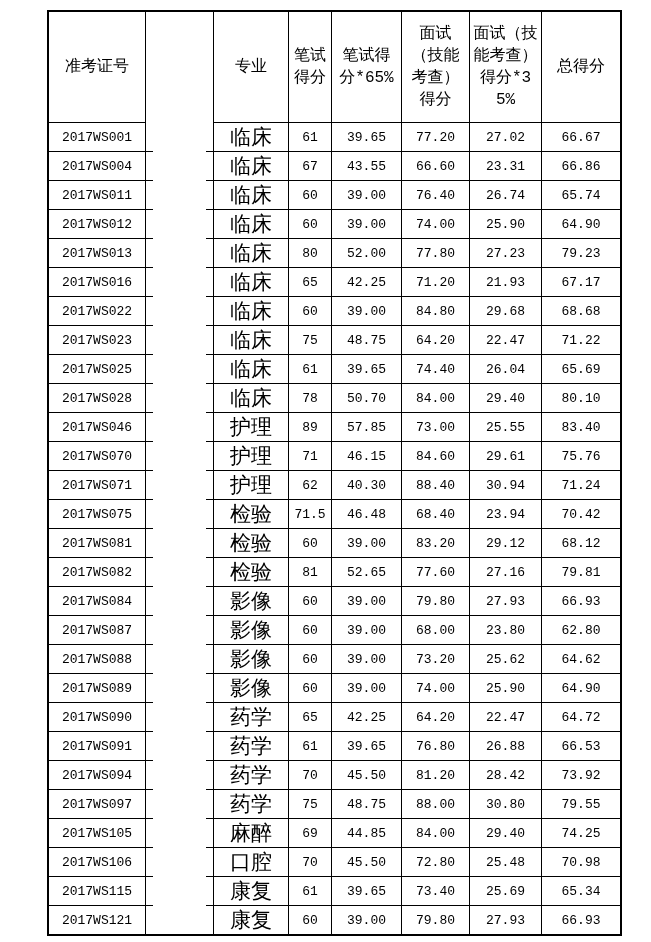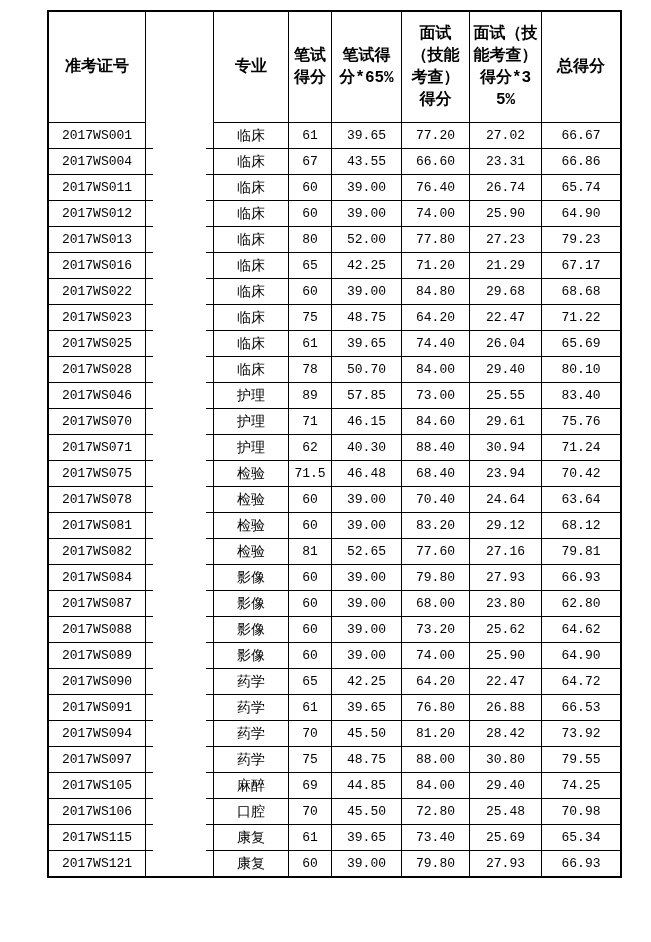--- a/index.html
+++ b/index.html
@@ -31,41 +31,41 @@
   col.c-major       { width: 75px; }
   col.c-written     { width: 43px; }
   col.c-written65   { width: 70px; }
   col.c-interview   { width: 68px; }
   col.c-interview35 { width: 72px; }
   col.c-total       { width: 78px; }
 
   th {
     border-right: 1px solid #000000;
     border-bottom: 1px solid #000000;
-    font-weight: bold;
+    font-weight: normal;
     font-size: 16px;
     line-height: 22px;
     white-space: pre-line;
     height: 110px;
     vertical-align: middle;
     text-align: center;
     padding: 0;
   }
   td {
     border-right: 1px solid #000000;
     border-bottom: 1px solid #000000;
     font-size: 13px;
     height: 25px;
     vertical-align: middle;
     text-align: center;
     padding: 0;
     white-space: nowrap;
     overflow: hidden;
   }
-  td.major { font-size: 14px; }
+  td.major { font-size: 21px; }
   th:last-child, td:last-child { border-right: none; }
   tr:last-child td { border-bottom: none; }
 
   
   th.blank, td.blank {
     border-bottom: none;
     position: relative;
   }
   .blank::before, .blank::after {
     content: "";
@@ -166,21 +166,21 @@
           <td>27.23</td>
           <td>79.23</td>
         </tr>
         <tr>
           <td>2017WS016</td>
           <td class="blank"></td>
           <td class="major">临床</td>
           <td>65</td>
           <td>42.25</td>
           <td>71.20</td>
-          <td>21.29</td>
+          <td>21.93</td>
           <td>67.17</td>
         </tr>
         <tr>
           <td>2017WS022</td>
           <td class="blank"></td>
           <td class="major">临床</td>
           <td>60</td>
           <td>39.00</td>
           <td>84.80</td>
           <td>29.68</td>
@@ -250,30 +250,20 @@
           <td>2017WS075</td>
           <td class="blank"></td>
           <td class="major">检验</td>
           <td>71.5</td>
           <td>46.48</td>
           <td>68.40</td>
           <td>23.94</td>
           <td>70.42</td>
         </tr>
         <tr>
-          <td>2017WS078</td>
-          <td class="blank"></td>
-          <td class="major">检验</td>
-          <td>60</td>
-          <td>39.00</td>
-          <td>70.40</td>
-          <td>24.64</td>
-          <td>63.64</td>
-        </tr>
-        <tr>
           <td>2017WS081</td>
           <td class="blank"></td>
           <td class="major">检验</td>
           <td>60</td>
           <td>39.00</td>
           <td>83.20</td>
           <td>29.12</td>
           <td>68.12</td>
         </tr>
         <tr>

